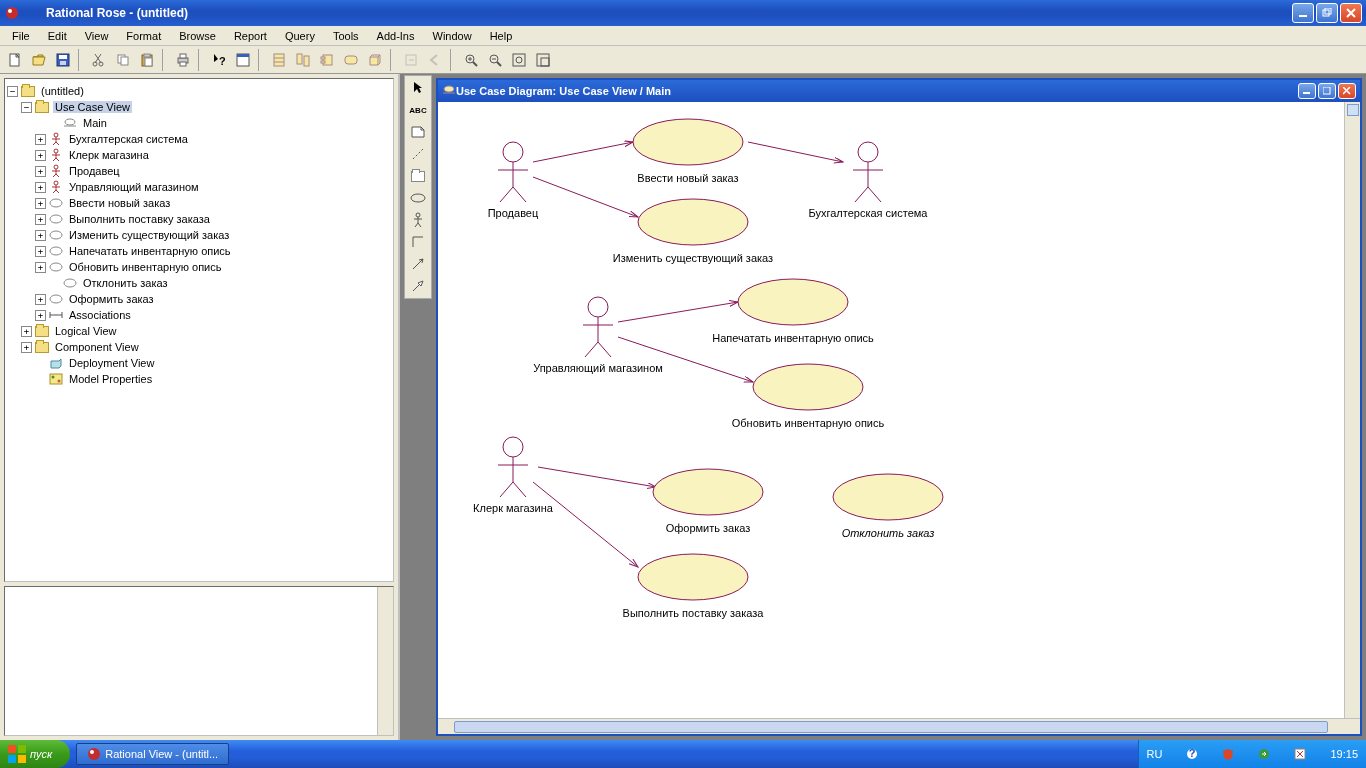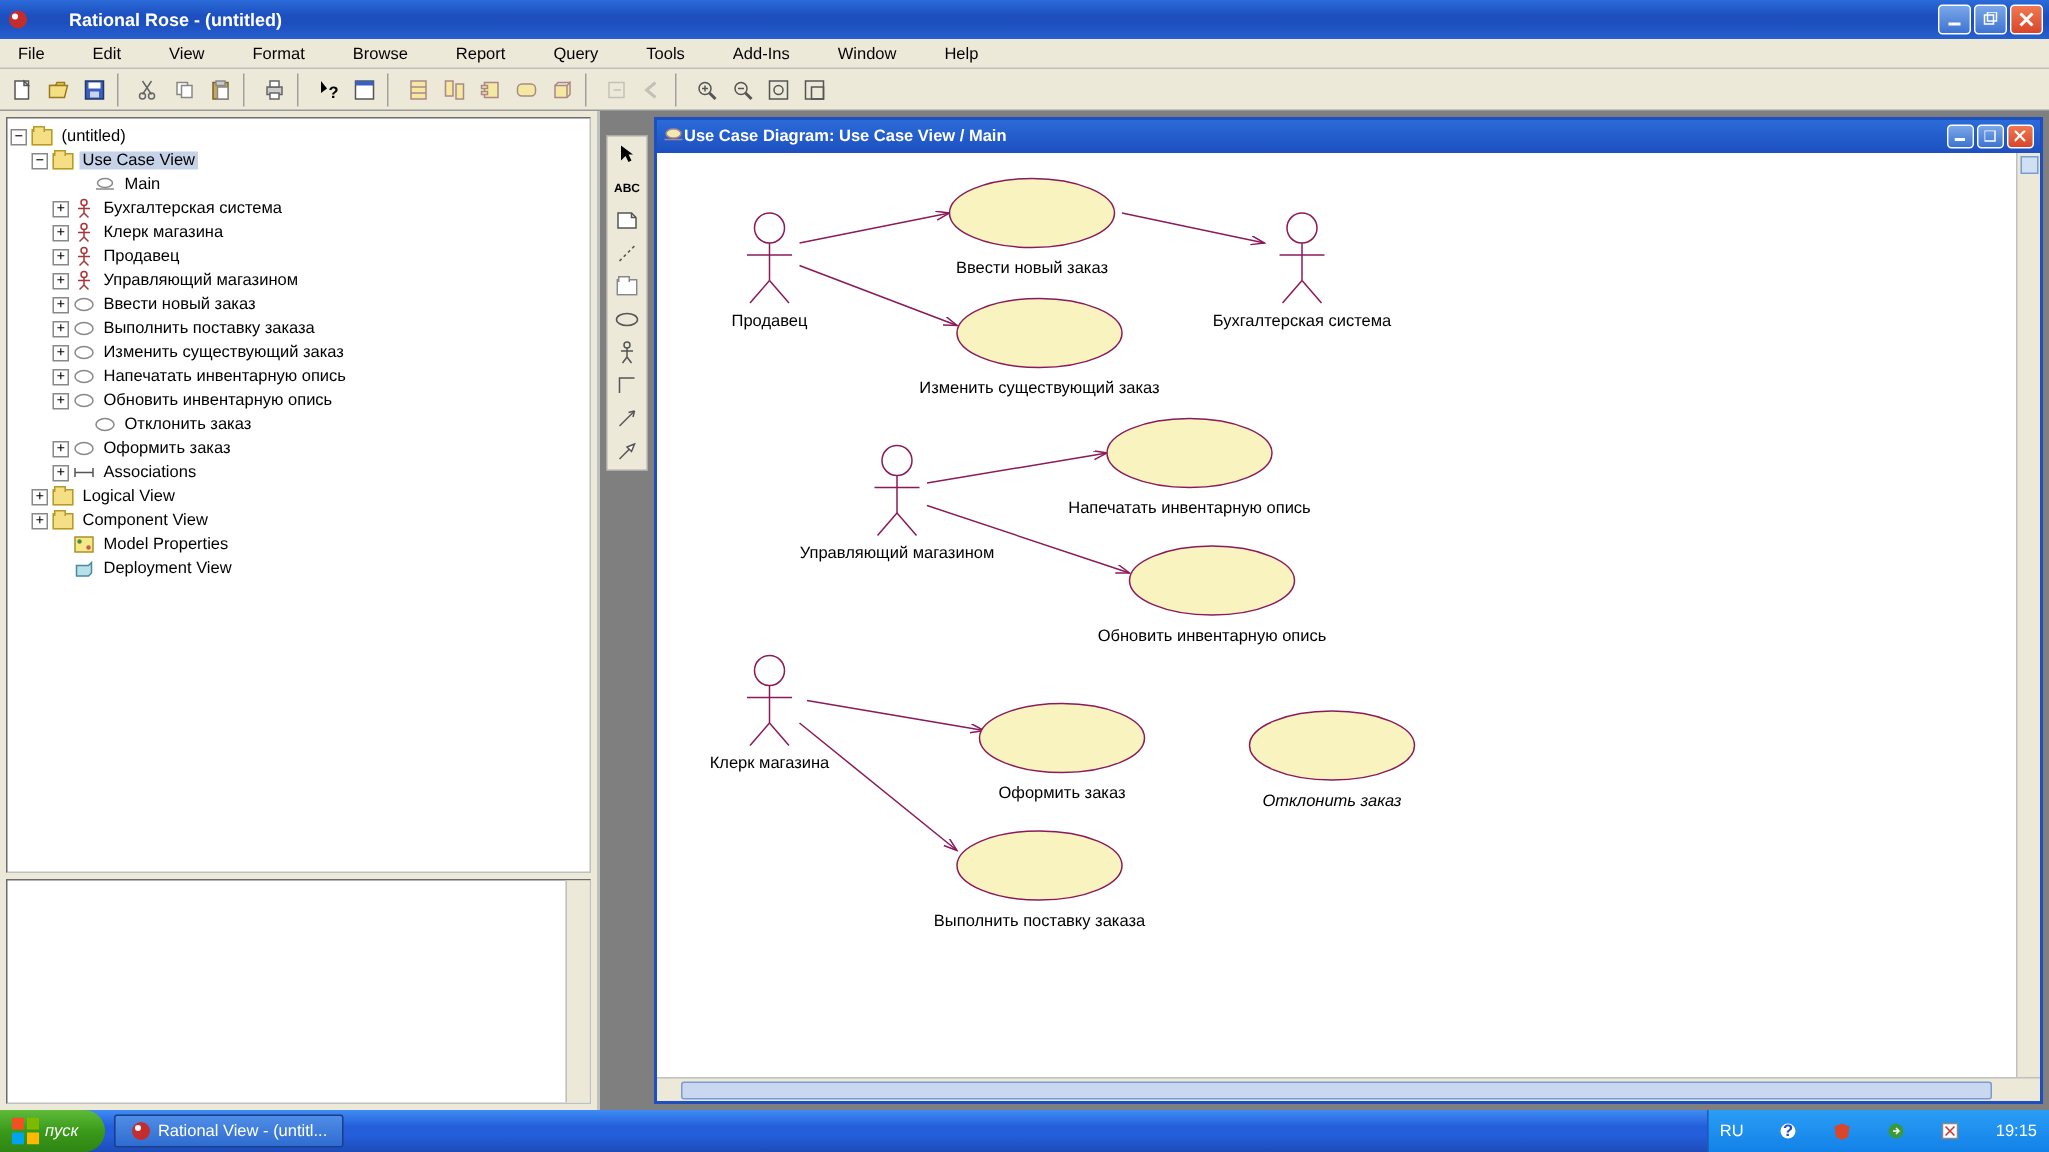--- a/index.html
+++ b/index.html
@@ -9,21 +9,21 @@
 .outer-window { width: 1366px; height: 740px; display: flex; flex-direction: column; }
 .titlebar { height: 26px; background: linear-gradient(to bottom,#2b6bd9,#1d4fbf 40%,#1d4fbf 60%,#2760cf); color:#fff; display:flex; align-items:center; padding:0 4px;gap:22px; }
 .titlebar .app-icon { width:16px; height:16px; margin-right:4px; display:inline-flex; align-items:center; justify-content:center; }
 .titlebar .title-text { font-weight:bold; flex:1; font-size:12px; }
 .win-btns { display:flex; gap:2px; }
 .win-btn { width:22px; height:20px; border:1px solid #fff; border-radius:3px; display:flex; align-items:center; justify-content:center; font-weight:bold; font-family:Arial; cursor:pointer; }
 .win-min,.win-max { background:linear-gradient(to bottom,#7ba7e8,#3d74d1); color:#fff; }
 .win-close { background:linear-gradient(to bottom,#f07850,#d9462a); color:#fff; }
 
 
-.menubar { height:20px; background:#ece9d8; border-bottom:1px solid #c0c0c0; display:flex; align-items:center; padding-left:4px; gap:16px; }
+.menubar { height:20px; background:#ece9d8; border-bottom:1px solid #c0c0c0; display:flex; align-items:center; padding-left:4px; gap:2px; }
 .menubar span { padding:2px 8px; cursor:pointer; }
 
 
 .toolbar { height:28px; background:#ece9d8; border-bottom:1px solid #999; display:flex; align-items:center; padding-left:4px; gap:2px; }
 .tool { width:22px; height:22px; display:flex; align-items:center; justify-content:center; cursor:pointer; border:1px solid transparent; }
 .tool-sep { width:6px; height:22px; border-left:1px solid #a0a0a0; margin:0 2px; }
 
 
 .workspace { flex:1; display:flex; overflow:hidden; }
 
@@ -34,21 +34,21 @@
 .tree-node .exp { width:11px; height:11px; border:1px solid #888; background:#fff; font-size:9px; line-height:9px; text-align:center; margin-right:2px; font-family:monospace; cursor:pointer; }
 .tree-node .exp.blank { border:none; background:none; }
 .tree-node .ticon { width:16px; height:14px; margin-right:3px; display:inline-flex; align-items:center; justify-content:center; }
 .tree-node .label { padding:0 2px; }
 .tree-node.selected .label { background:#c5d2e8; }
 .doc-area { height:150px; margin:0 4px 4px 4px; border:1px inset #c0c0c0; background:#fff; position:relative; }
 .doc-area .sb { position:absolute; right:0; top:0; width:16px; height:100%; background:#ece9d8; border-left:1px solid #c0c0c0; }
 
 
 .mdi-area { flex:1; position:relative; background:#7f7f7f; overflow:hidden; }
-.palette { position:absolute; left:4px; top:16px; width:28px; background:#ece9d8; border:1px solid #aaa; padding:2px; display:flex; flex-direction:column; gap:2px; }
+.palette { position:absolute; left:4px; top:1px; width:28px; background:#ece9d8; border:1px solid #aaa; padding:2px; display:flex; flex-direction:column; gap:2px; }
 .pal-item { width:22px; height:20px; display:flex; align-items:center; justify-content:center; cursor:pointer; border:1px solid transparent; }
 
 
 .inner-window { position:absolute; left:36px; top:4px; right:4px; bottom:4px; border:2px solid #1d4fbf; background:#fff; display:flex; flex-direction:column; }
 .inner-titlebar { height:22px; background:linear-gradient(to bottom,#2b6bd9,#1d4fbf); color:#fff; display:flex; align-items:center; padding:0 4px; }
 .inner-titlebar .title-text { font-weight:bold; flex:1; }
 .inner-titlebar .win-btn { width:18px; height:16px; font-size:10px; }
 .canvas-wrap { flex:1; position:relative; background:#fff; overflow:hidden; }
 .canvas-scroll-v { position:absolute; right:0; top:0; width:16px; bottom:16px; background:#ece9d8; border-left:1px solid #c0c0c0; }
 .canvas-scroll-h { position:absolute; left:0; right:0; bottom:0; height:16px; background:#ece9d8; border-top:1px solid #c0c0c0; }
@@ -424,35 +424,35 @@
             <span class="exp">+</span>
             <span class="ticon">
               <span class="folder-ic"></span>
             </span>
             <span class="label">Component View</span>
           </div>
         <div class="tree-node" style="padding-left:28px">
             <span class="exp blank"></span>
             <span class="ticon">
               <svg width="14" height="12">
+                <path d="M2 4 L10 4 L12 2 L12 9 L10 11 L2 11 Z" fill="#b8e0e8" stroke="#4a8aa0"></path>
+              </svg>
+            </span>
+            <span class="label">Deployment View</span>
+          </div>
+        <div class="tree-node" style="padding-left:28px">
+            <span class="exp blank"></span>
+            <span class="ticon">
+              <svg width="14" height="12">
                 <rect x="1" y="1" width="12" height="10" fill="#f5e985" stroke="#a8902a"></rect>
                 <circle cx="4" cy="4" r="1.5" fill="#4a8a4a"></circle>
                 <circle cx="10" cy="8" r="1.5" fill="#c55"></circle>
               </svg>
             </span>
             <span class="label">Model Properties</span>
-          </div>
-        <div class="tree-node" style="padding-left:28px">
-            <span class="exp blank"></span>
-            <span class="ticon">
-              <svg width="14" height="12">
-                <path d="M2 4 L10 4 L12 2 L12 9 L10 11 L2 11 Z" fill="#b8e0e8" stroke="#4a8aa0"></path>
-              </svg>
-            </span>
-            <span class="label">Deployment View</span>
           </div>
       </div>
       <div class="doc-area">
         <div class="sb"></div>
       </div>
     </div>
 
     <div class="mdi-area">
 
       <div class="palette">

